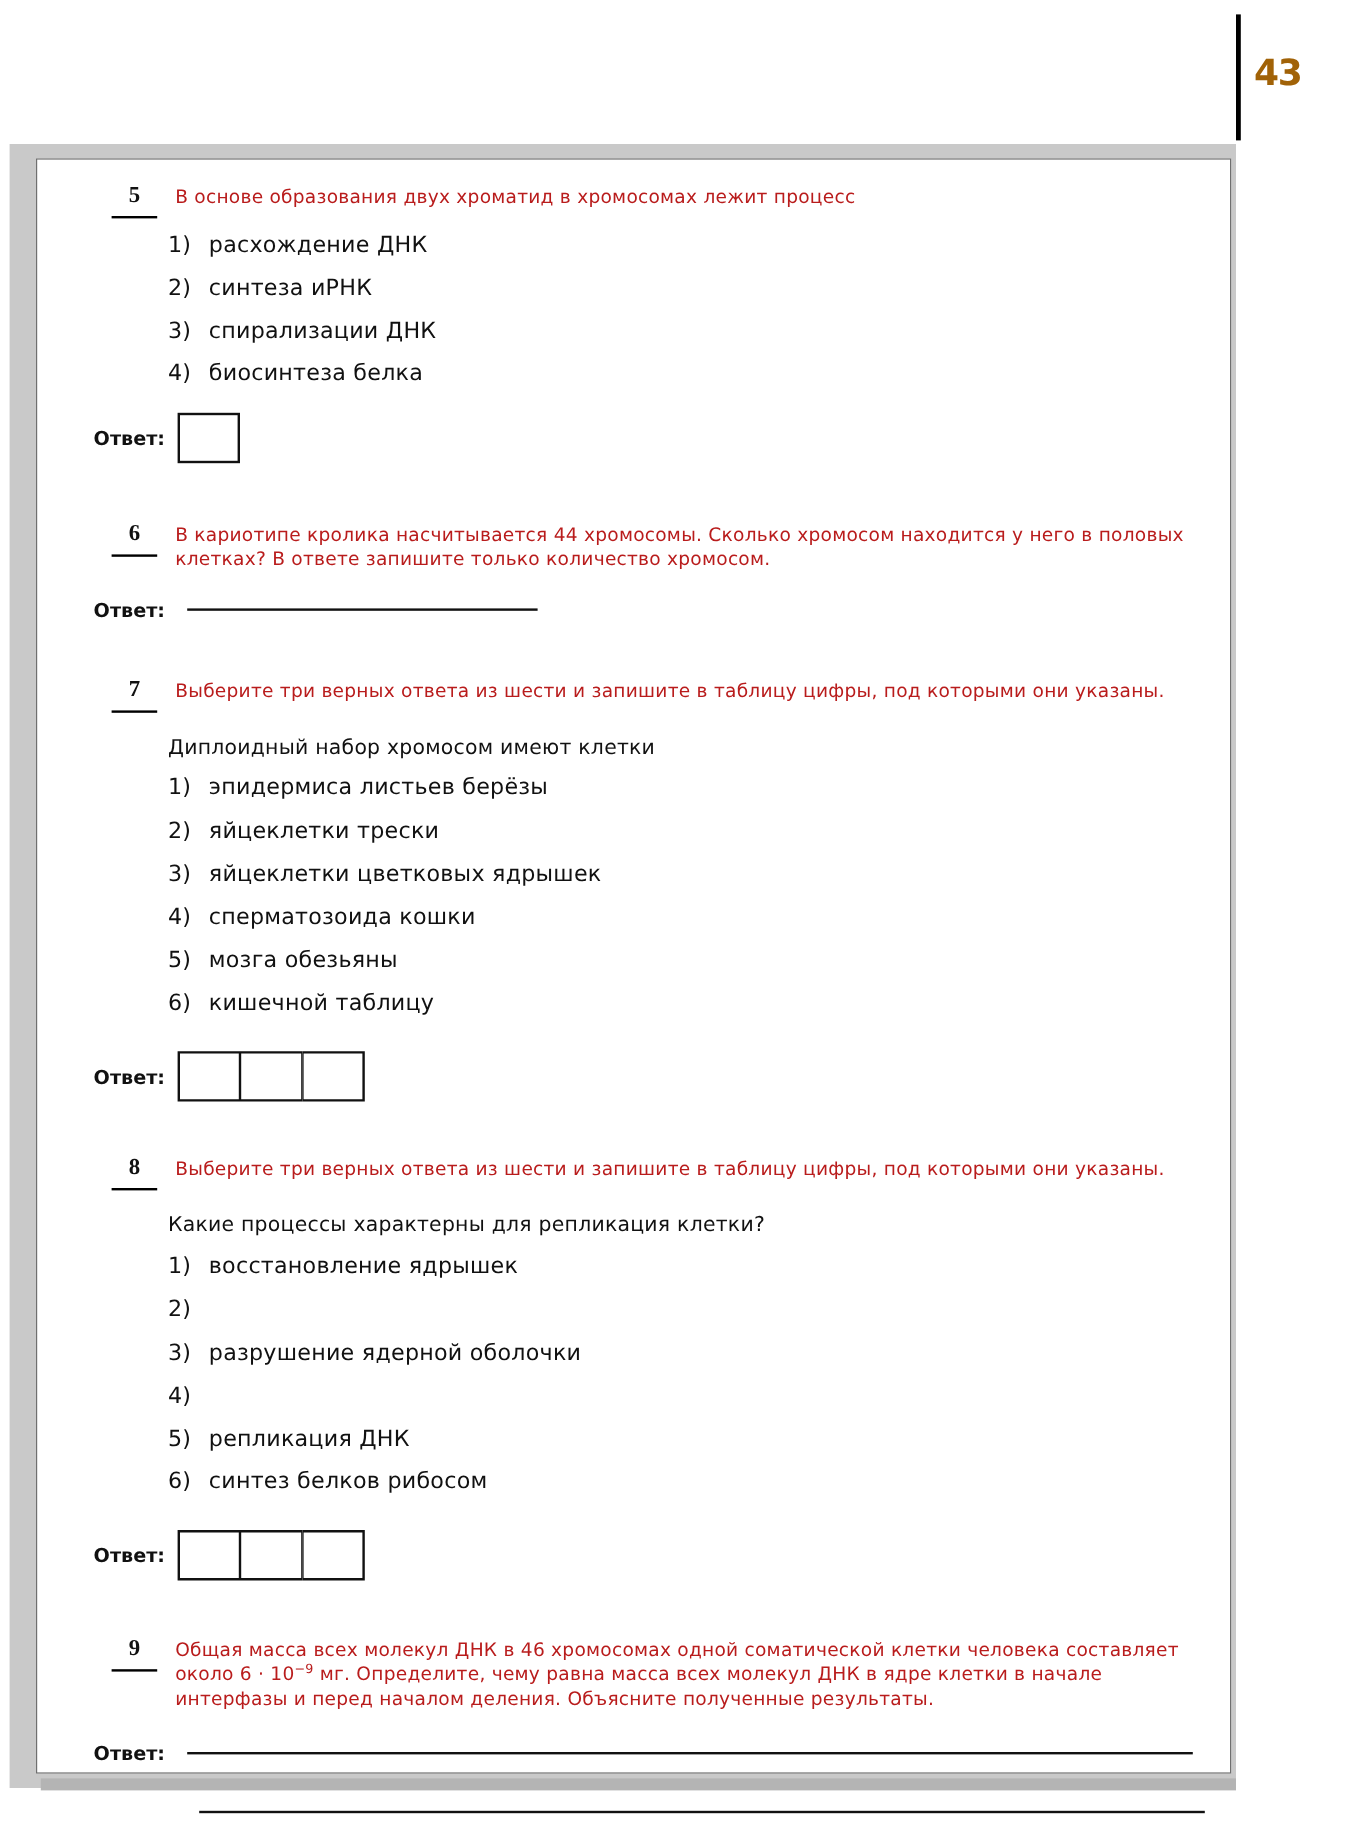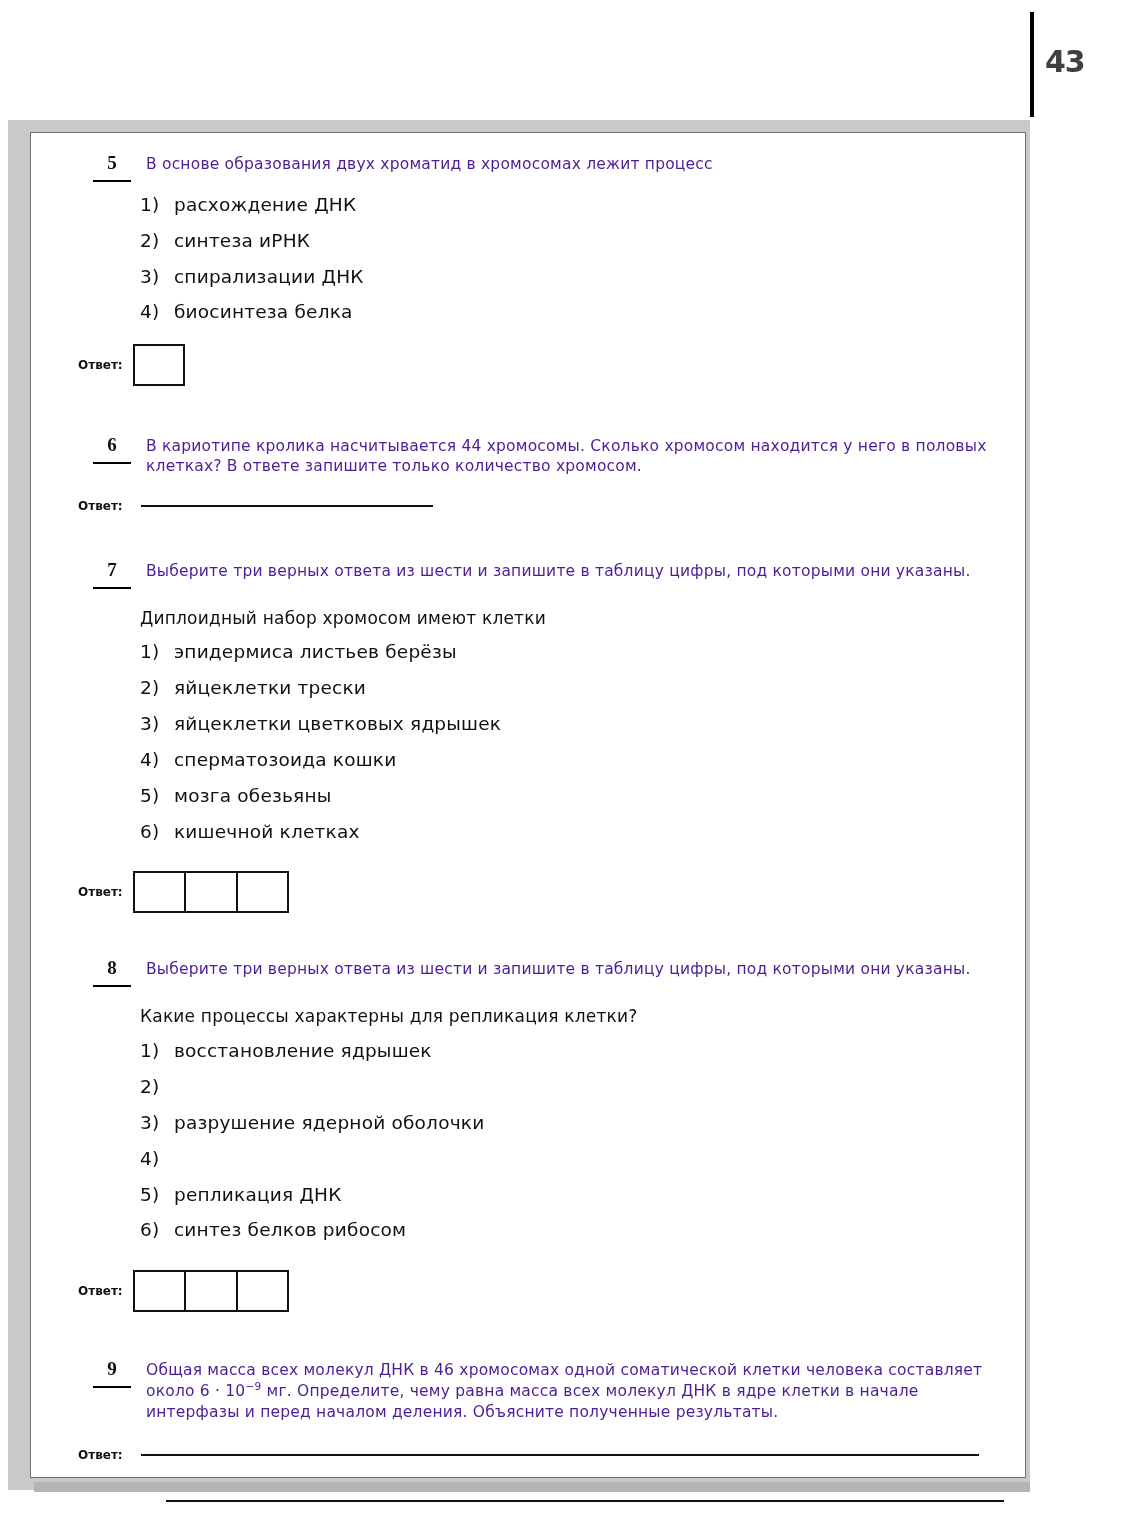--- a/index.html
+++ b/index.html
@@ -18,21 +18,21 @@
 
   
   .page-number {
     position: absolute;
     top: 44px;
     left: 1045px;
     font-family: "DejaVu Sans", sans-serif;
     font-weight: bold;
     font-size: 30px;
     letter-spacing: -1px;
-    color: #404040;
+    color: #a16207;
   }
   .top-rule {
     position: absolute;
     left: 1030px;
     top: 12px;
     width: 4px;
     height: 105px;
     background: #000;
   }
 
@@ -98,21 +98,21 @@
     width: 38px;
     height: 2px;
     background: #000;
     margin: 6px auto 0 auto;
   }
   .task-prompt {
     flex: 1;
     font-size: 15.5px;
     line-height: 1.30;
     letter-spacing: 0.2px;
-    color: #4c1d95;
+    color: #b91c1c;
     padding-top: 4px;
   }
 
   .task-subtitle {
     font-size: 17px;
     line-height: 1.35;
     margin: 18px 0 6px 62px;
     letter-spacing: 0.2px;
   }
 
@@ -131,21 +131,21 @@
     flex: 0 0 34px;
   }
 
   
   .answer-row {
     display: flex;
     align-items: center;
     margin-top: 18px;
   }
   .answer-label {
-    font-size: 12px;
+    font-size: 16px;
     font-weight: bold;
     font-family: "DejaVu Sans", sans-serif;
     margin-right: 10px;
   }
   .answer-box {
     width: 52px;
     height: 42px;
     border: 2px solid #111;
     box-sizing: border-box;
   }
@@ -263,21 +263,21 @@
       <div class="option">
         <span class="marker">4)</span>
         <span>сперматозоида кошки</span>
       </div>
       <div class="option">
         <span class="marker">5)</span>
         <span>мозга обезьяны</span>
       </div>
       <div class="option">
         <span class="marker">6)</span>
-        <span>кишечной клетках</span>
+        <span>кишечной таблицу</span>
       </div>
     </div>
     <div class="answer-row" style="margin-top:26px">
       <span class="answer-label">Ответ:</span>
       <span class="answer-boxes">
         <span class="cell"></span>
         <span class="cell"></span>
         <span class="cell"></span>
       </span>
     </div>

